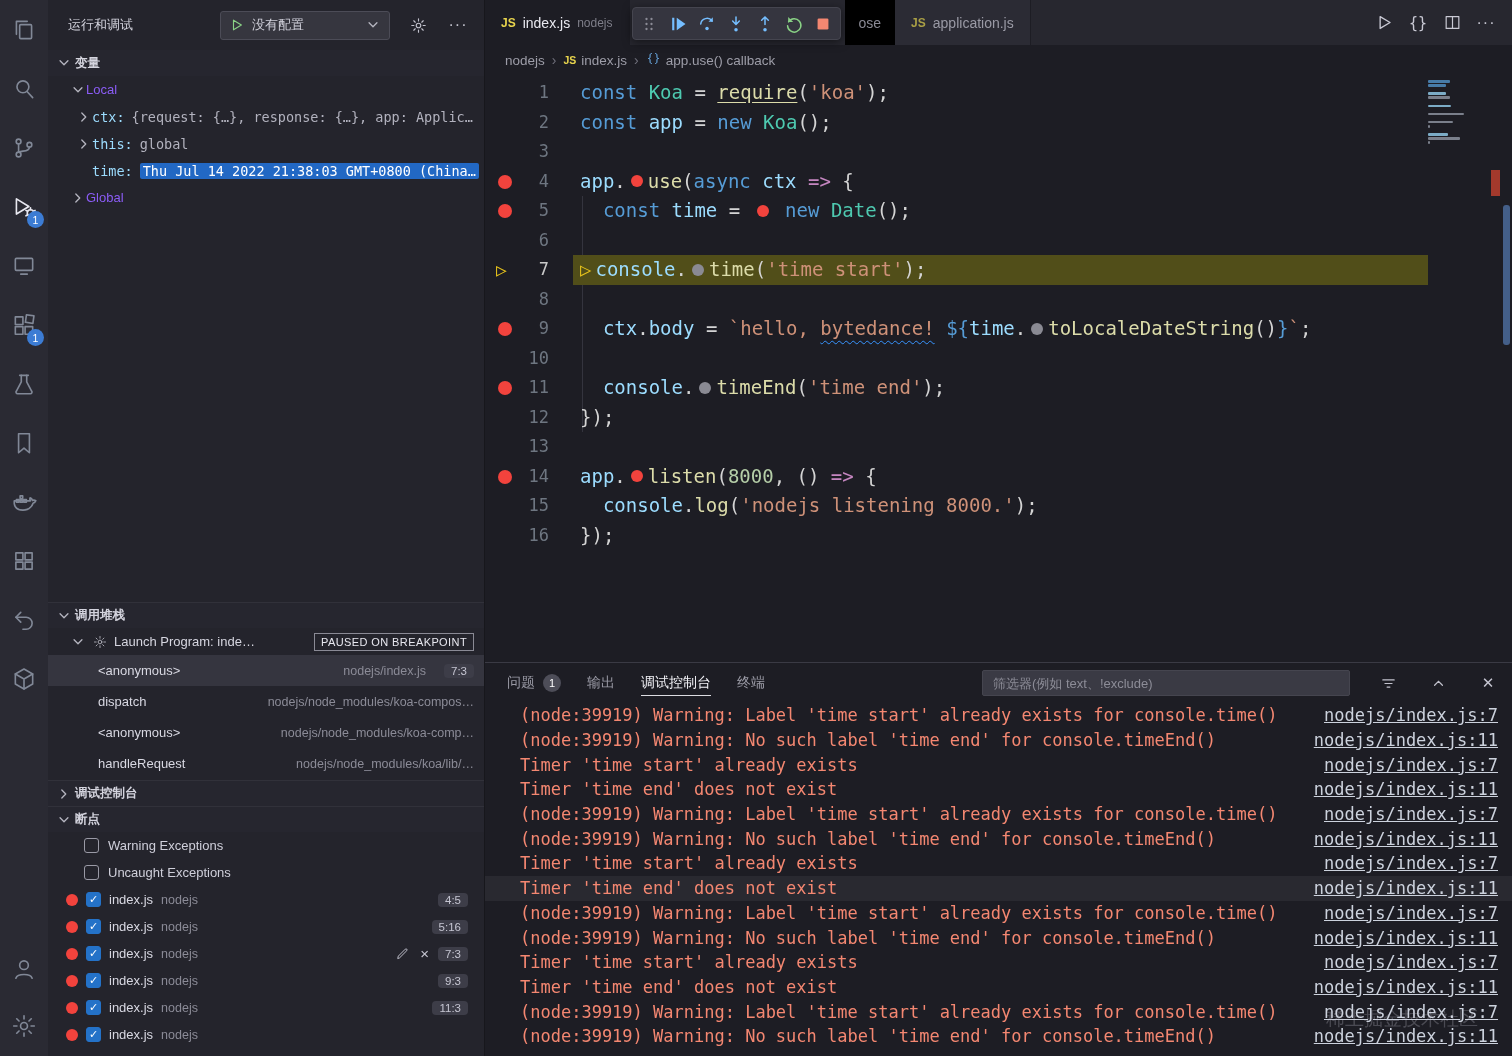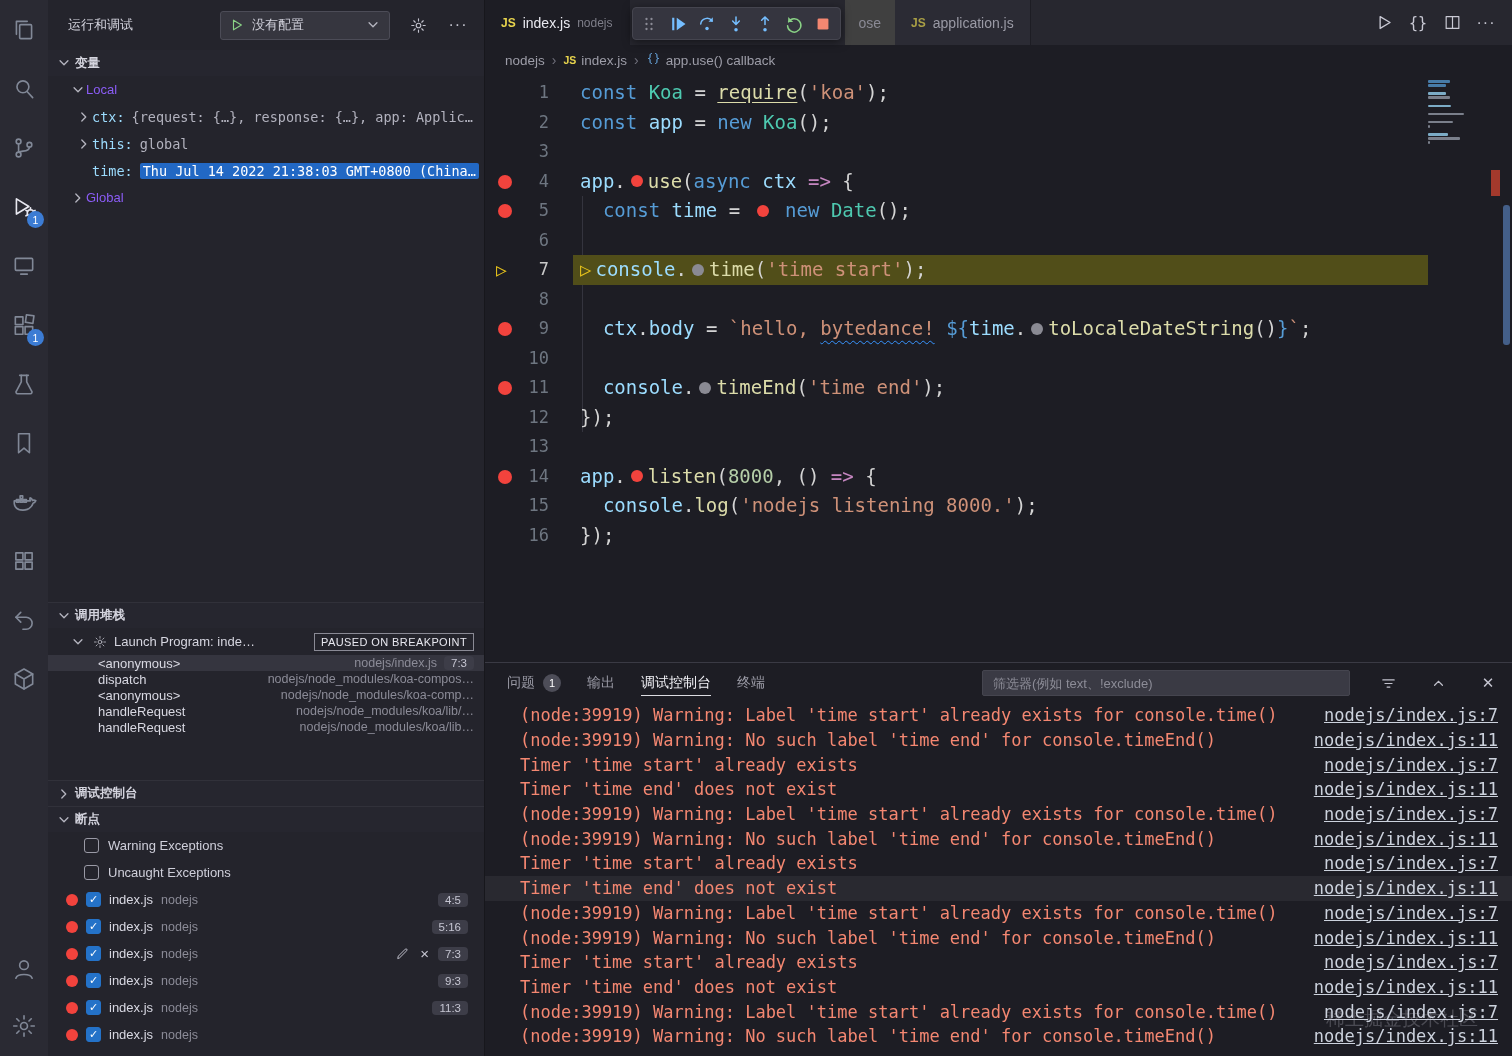--- a/index.html
+++ b/index.html
@@ -29,21 +29,21 @@
 .tree-row{height:27px;flex:none;display:flex;align-items:center;white-space:nowrap;overflow:hidden;cursor:pointer}
 .mono{font-family:"DejaVu Sans Mono","Liberation Mono",monospace;font-size:13.5px}
 .vname{color:#9cdcfe;margin-right:7px}
 .vval{color:#b2b2be}
 .sel-val{background:#2268c4;color:#fff;padding:0 3px;border-radius:2px}
 .scope-label{font-size:13px;color:#8b5cf6}
 .spacer{flex:none}
 .session .s-name{font-size:13px;color:#d6d6e0;overflow:hidden;text-overflow:ellipsis}
 .paused-badge{margin-left:auto;margin-right:10px;border:1px solid #8a8a95;color:#e8e8f0;font-size:11px;padding:2px 6px;letter-spacing:.4px;white-space:nowrap;flex:none}
 #frames{height:125px;flex:none;overflow:hidden;display:flex;flex-direction:column}
-.frame-row{height:16px;flex:none;display:flex;align-items:center;gap:7px;padding:0 10px 0 50px;cursor:pointer}
+.frame-row{height:31px;flex:none;display:flex;align-items:center;gap:18px;padding:0 10px 0 50px;cursor:pointer}
 .frame-row.sel{background:#35353f}
 .f-name{font-size:13px;color:#d8d8e2;flex:none}
 .f-path{margin-left:auto;font-size:12.5px;color:#8b8b97;overflow:hidden;text-overflow:ellipsis}
 .loc-badge{flex:none;background:#3d3d48;color:#c6c6d2;border-radius:4px;padding:1px 7px;font-size:11.5px}
 .cb{width:15px;height:15px;flex:none;border:1px solid #9a9aa6;border-radius:3px;display:flex;align-items:center;justify-content:center;font-size:11px;color:#fff;background:transparent;cursor:pointer}
 .cb.checked{background:#2472c8;border-color:#2472c8}
 .bp-row{padding-left:18px;gap:8px}
 .bp-dot-s{width:12px;height:12px;flex:none;border-radius:50%;background:#f2433d}
 .bp-file{font-size:13px;color:#d8d8e2}
 .bp-folder{font-size:12.5px;color:#8b8b97}
@@ -58,21 +58,21 @@
 .tab{display:flex;align-items:center;gap:7px;padding:0 16px;font-size:14px;color:#9a9aa5;background:#2b2b34;border-right:1px solid #1d1d24;cursor:pointer}
 .tab.active{background:#1d1d24;color:#e9e9f0}
 .tab .desc{font-size:12px;color:#7f7f8a}
 .jsbadge{color:#e8d44d;font-weight:700;font-size:12px;flex:none}
 .jsbadge.dim{color:#a99f45}
 .toolbar-gap{width:215px;position:relative;flex:none}
 .dbg-toolbar{position:absolute;left:2px;top:7px;height:33px;background:#35353f;border:1px solid #45454f;border-radius:4px;box-shadow:0 2px 10px rgba(0,0,0,.5);display:flex;align-items:center;padding:0 2px;z-index:5}
 .dbtn{width:29px;height:29px;display:flex;align-items:center;justify-content:center;cursor:pointer}
 .dbtn svg{width:20px;height:20px;stroke-linecap:round;stroke-linejoin:round}
 .c-blue{color:#75beff}.c-green{color:#89d185}.c-red{color:#f48771}.c-gray{color:#8b8b96}
-.tab-partial{display:flex;align-items:center;padding:0 14px;color:#8a8a95;font-size:14px;background:#404040;cursor:pointer}
+.tab-partial{display:flex;align-items:center;padding:0 14px;color:#8a8a95;font-size:14px;background:#000000;cursor:pointer}
 .tb-actions{margin-left:auto;display:flex;align-items:center;gap:6px;padding-right:12px;color:#c9c9d4}
 .tb-ic{width:28px;height:28px;display:flex;align-items:center;justify-content:center;cursor:pointer}
 .tb-ic svg{width:19px;height:19px;fill:none;stroke:currentColor;stroke-width:1.6;stroke-linecap:round;stroke-linejoin:round}
 .braces{font-family:"DejaVu Sans Mono",monospace;font-size:15px}
 .breadcrumbs{height:30px;flex:none;display:flex;align-items:center;gap:7px;padding-left:20px;font-size:13.5px;color:#9d9da8;background:#1d1d24}
 .bc-sep{color:#70707c;font-size:14px}
 .bc-item{display:flex;align-items:center;gap:5px;cursor:pointer}
 .bc-sym svg{width:15px;height:15px;fill:none;stroke:#75beff;stroke-width:1.6;stroke-linecap:round}
 
 .editor{flex:1;position:relative;overflow:hidden;background:#1d1d24;font-family:"DejaVu Sans Mono","Liberation Mono",monospace;font-size:19px;padding-top:3px}

